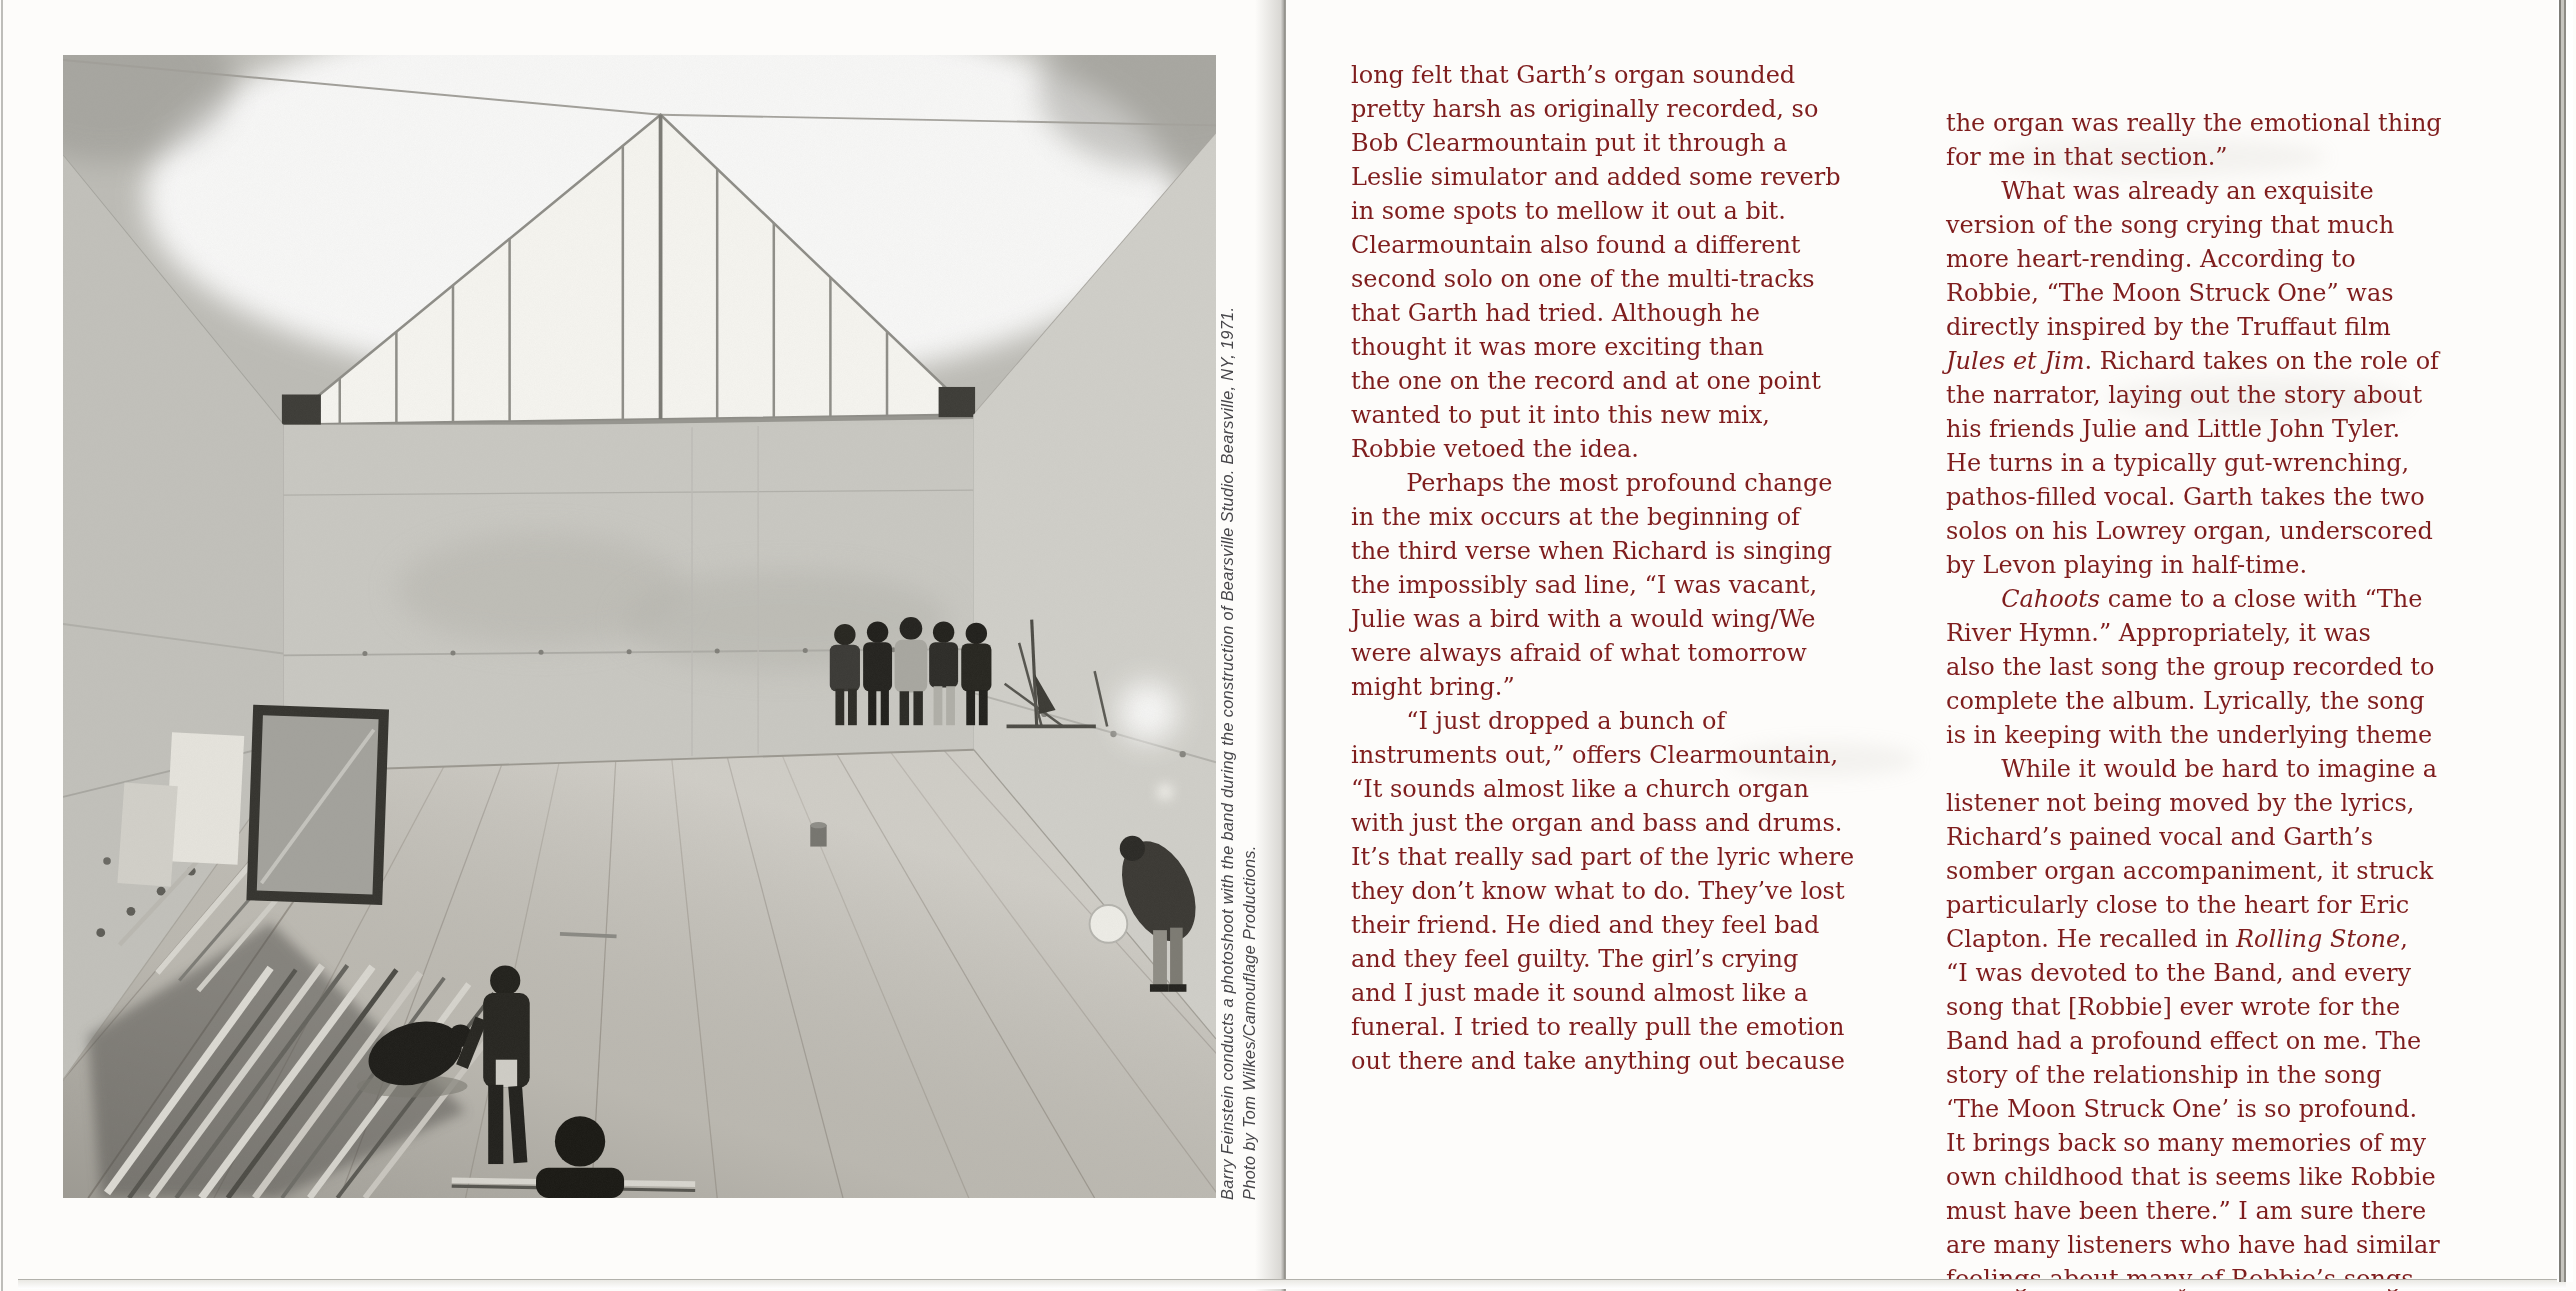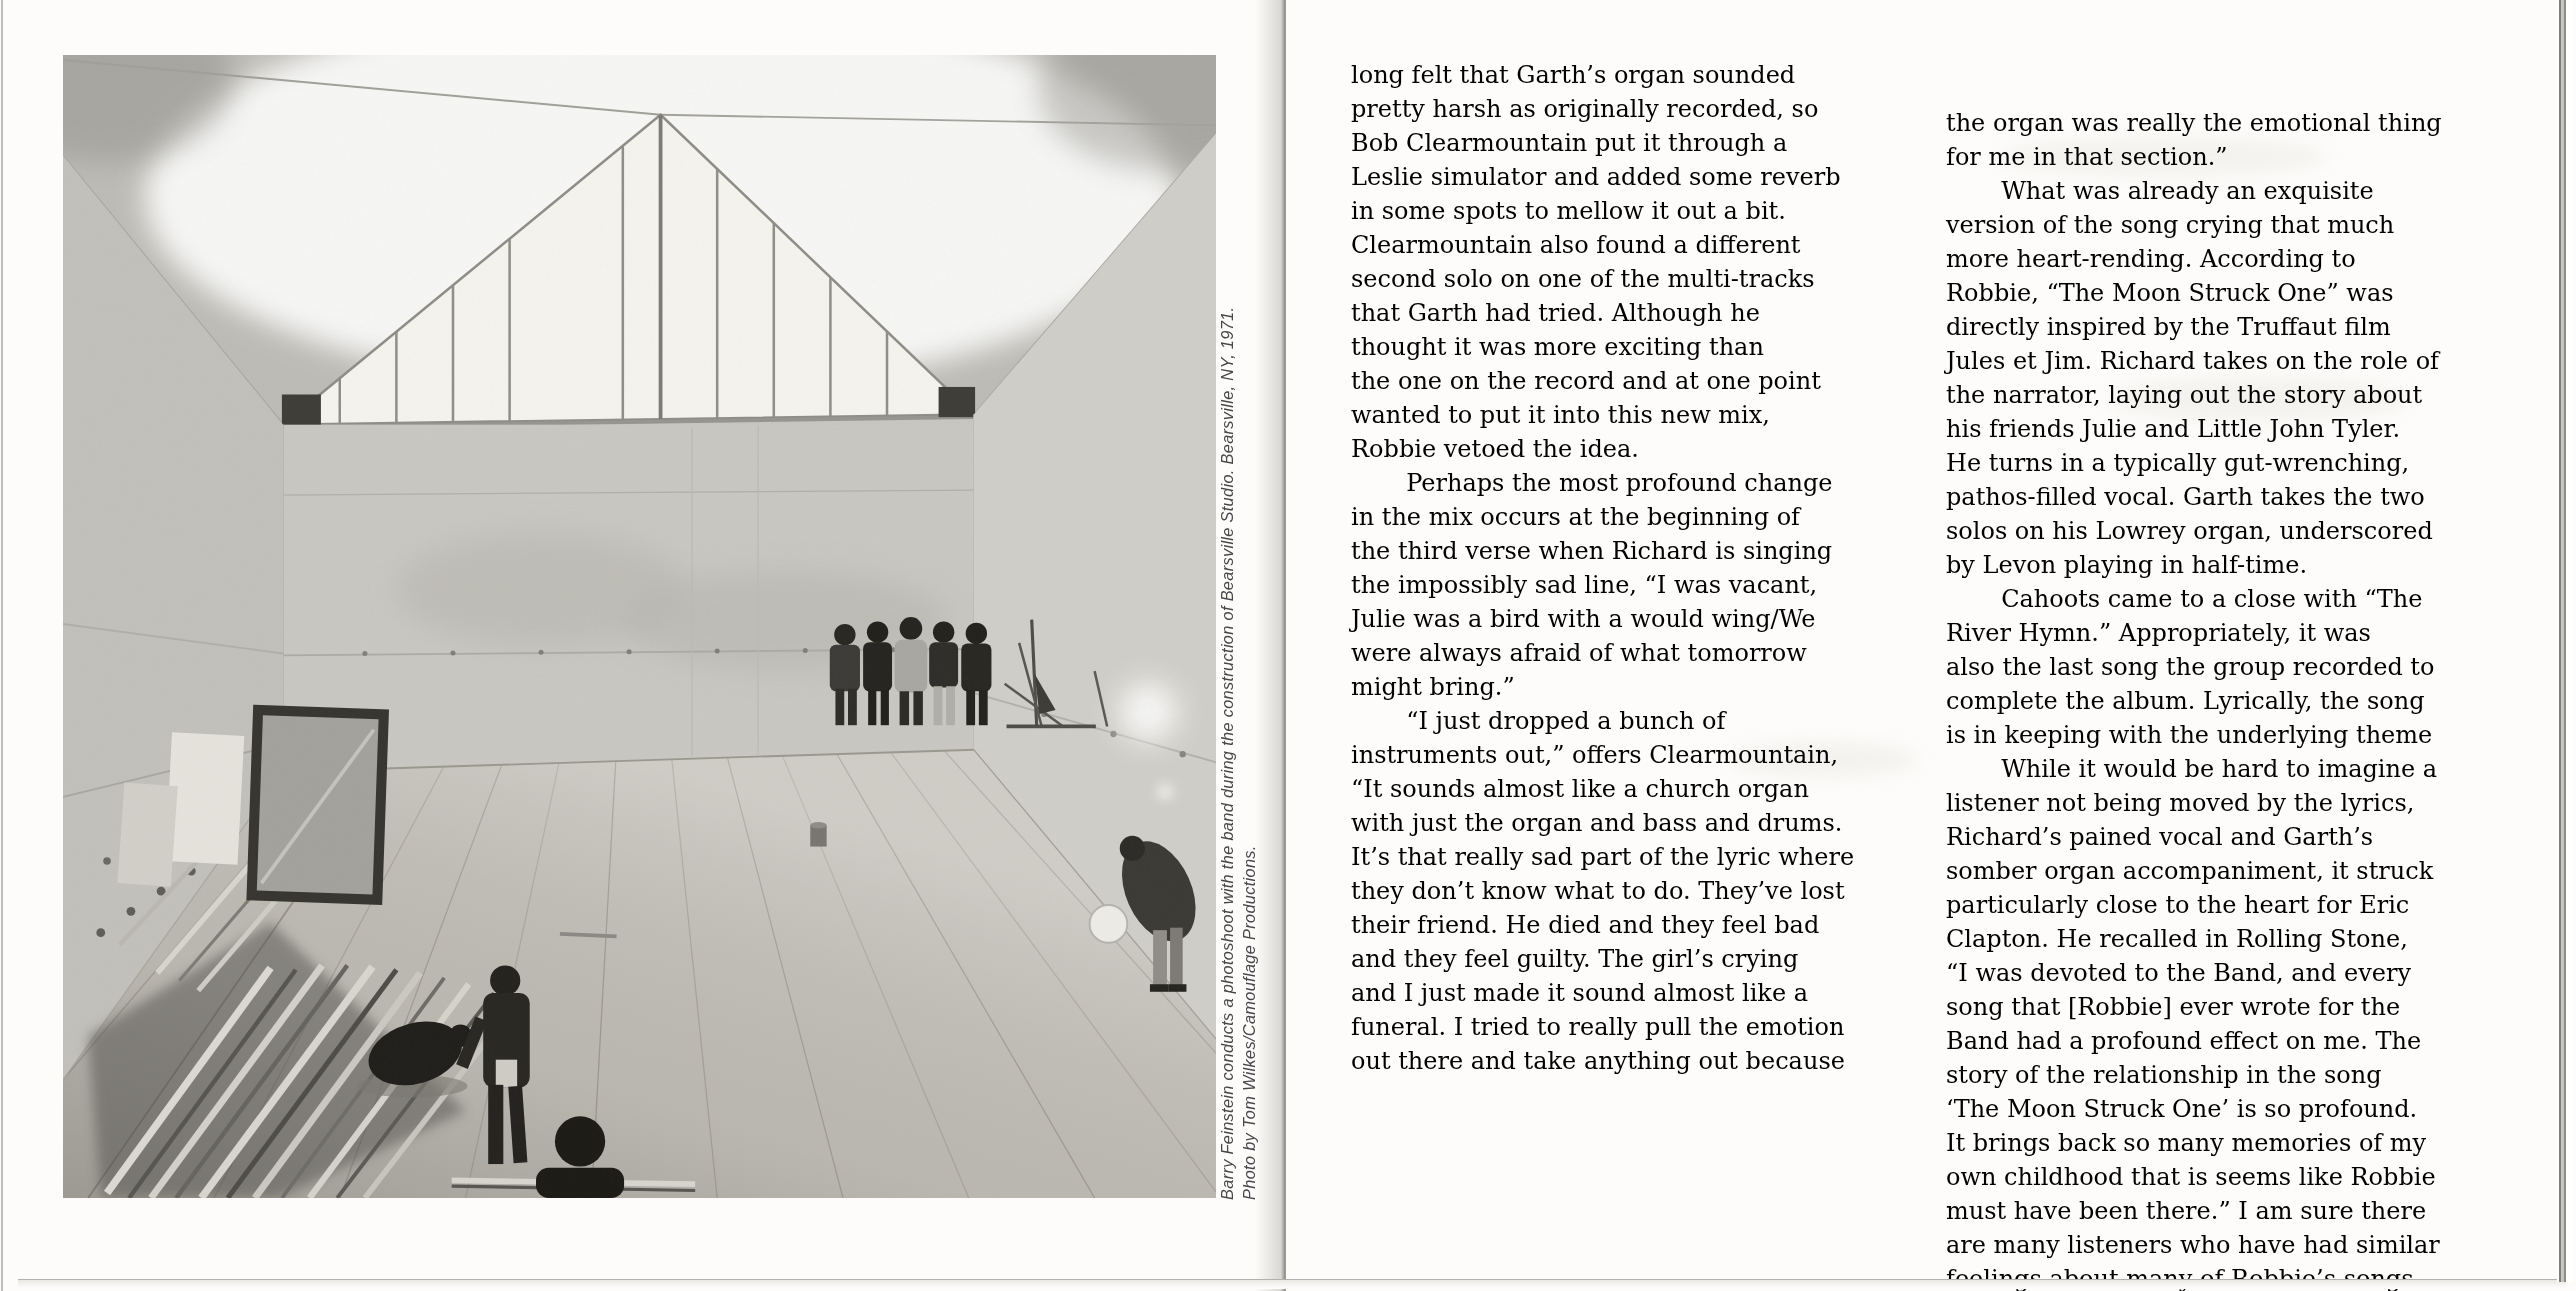--- a/index.html
+++ b/index.html
@@ -17,26 +17,26 @@
   
   .photo{position:absolute;left:63px;top:55px;width:1153px;height:1143px;background:#c8c7c1;}
   .photo svg{display:block;width:100%;height:100%;}
   
   .caption{position:absolute;left:1216px;top:219px;height:981px;width:49px;
            writing-mode:vertical-rl;transform:rotate(180deg);
            font-style:italic;font-size:16.4px;line-height:22px;letter-spacing:0.3px;color:#47464a;}
   .caption div{white-space:nowrap;}
   
   .col{position:absolute;top:58px;width:604px;font-family:"DejaVu Serif",serif;
-       font-size:24px;line-height:34px;color:#000000;white-space:pre-line;}
+       font-size:24px;line-height:34px;color:#7f1d1d;white-space:pre-line;}
   .col-1{left:1351px;}
   .col-2{left:1946px;margin-top:48px;}
   .para{margin:0;}
   .para.ind{text-indent:2.3em;}
-  .it{}
+  .it{font-style:italic;}
   
   .smudge{position:absolute;border-radius:50%;filter:blur(8.8px);background:#b9b6ae;opacity:.14;}
 </style>
 </head>
 <body>
 
 <div id="canvas">
 
   <div class="photo">
     <svg viewBox="0 0 1833 1818" preserveAspectRatio="none">

